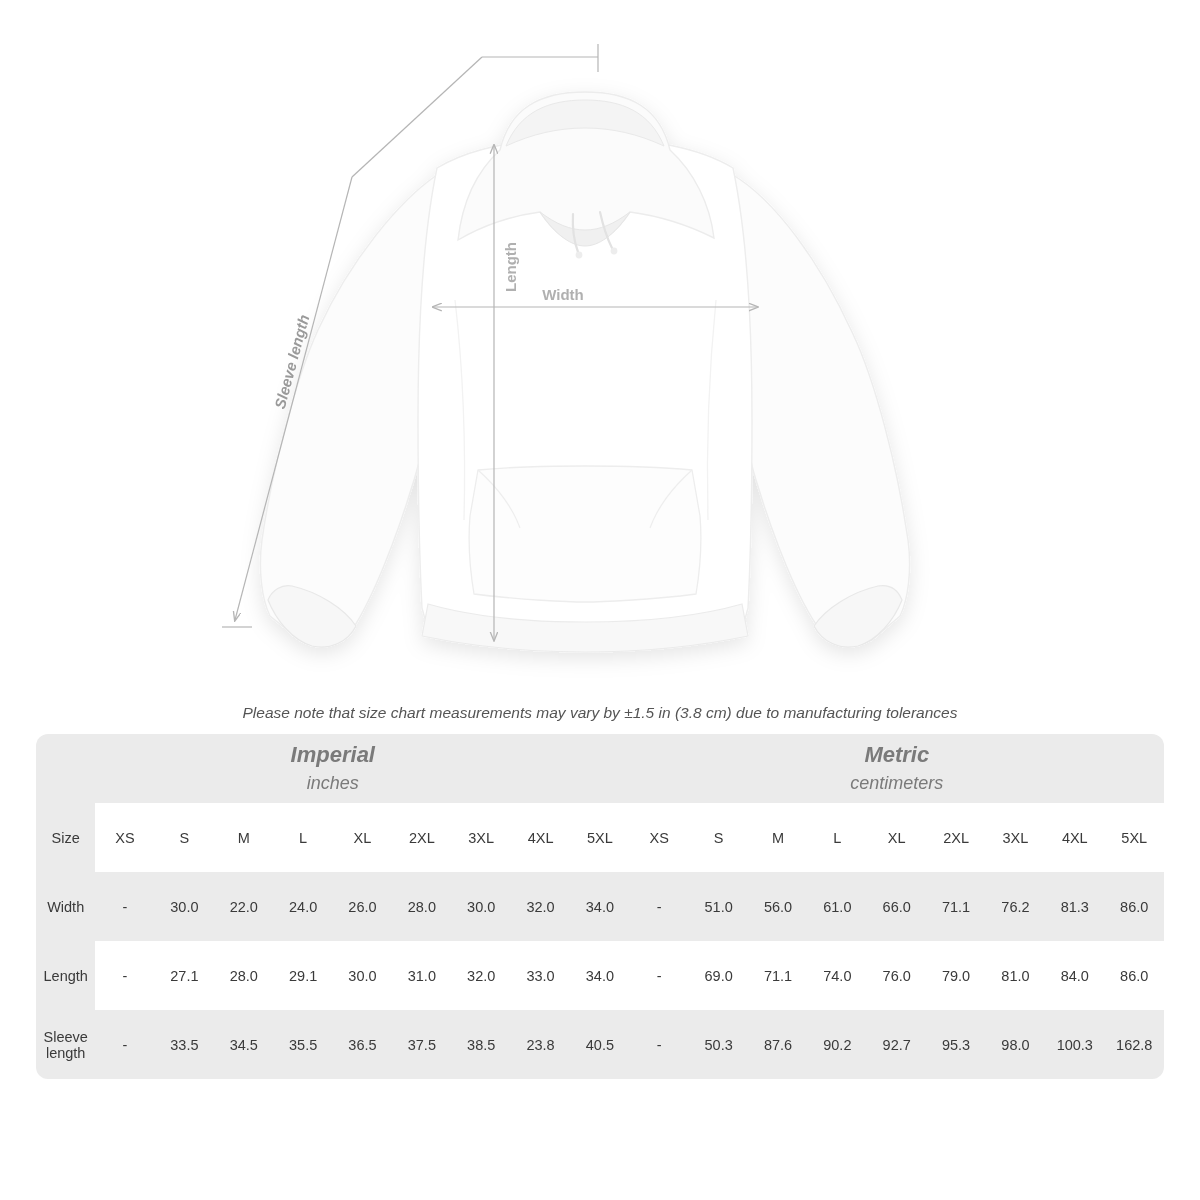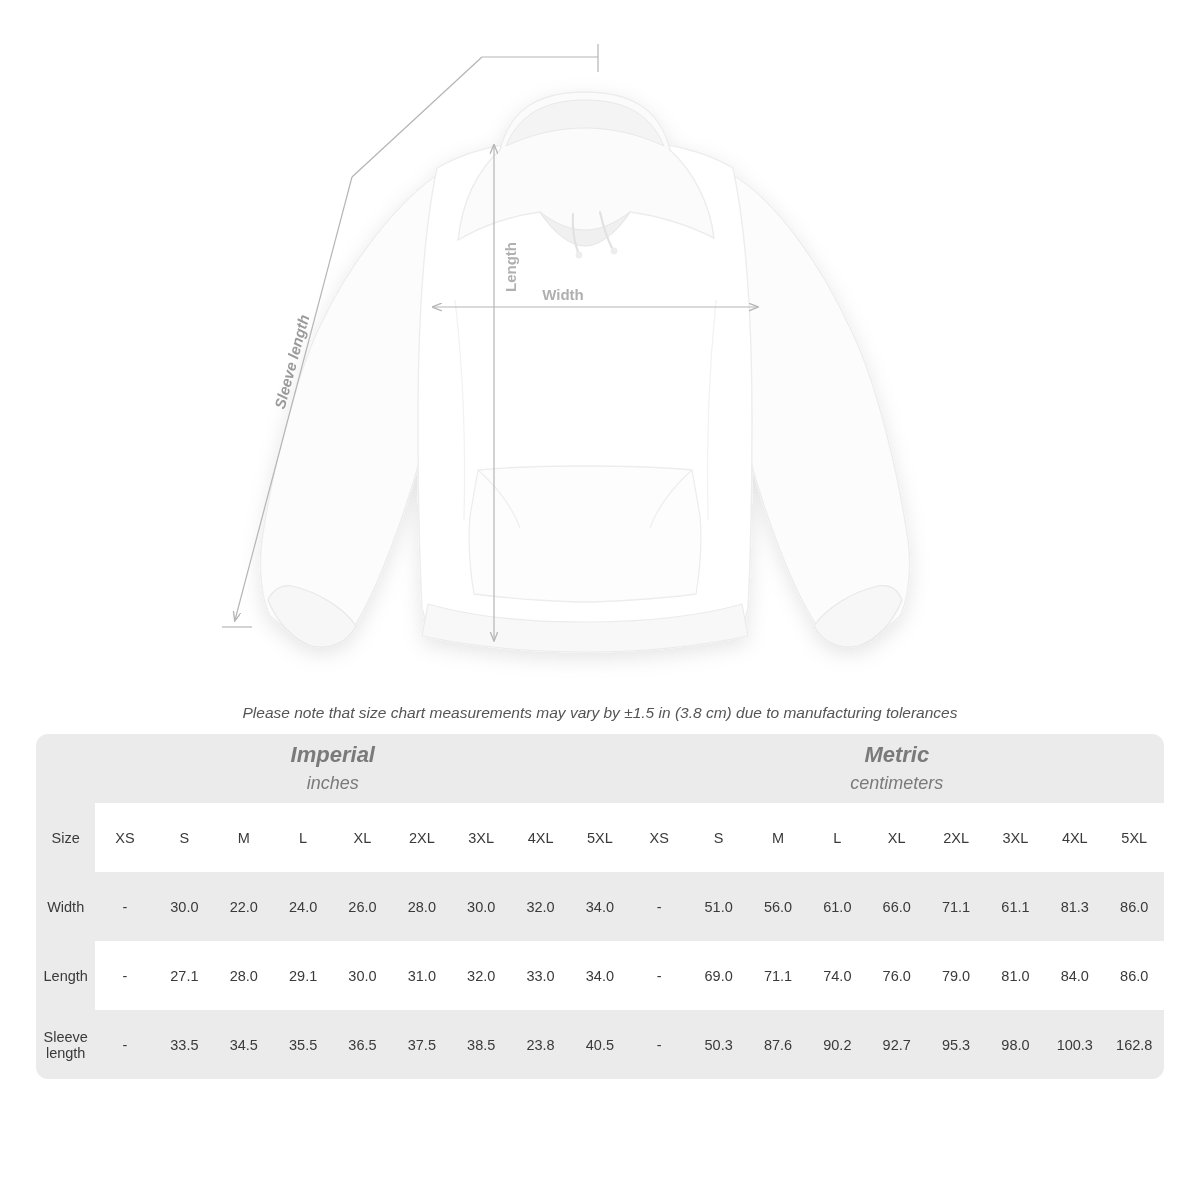--- a/index.html
+++ b/index.html
@@ -267,21 +267,21 @@
           <td>28.0</td>
           <td>30.0</td>
           <td>32.0</td>
           <td>34.0</td>
           <td>-</td>
           <td>51.0</td>
           <td>56.0</td>
           <td>61.0</td>
           <td>66.0</td>
           <td>71.1</td>
-          <td>61.1</td>
+          <td>76.2</td>
           <td>81.3</td>
           <td>86.0</td>
         </tr>
 
         <tr class="row-plain">
           <td class="label-cell">Length</td>
           <td>-</td>
           <td>27.1</td>
           <td>28.0</td>
           <td>29.1</td>

